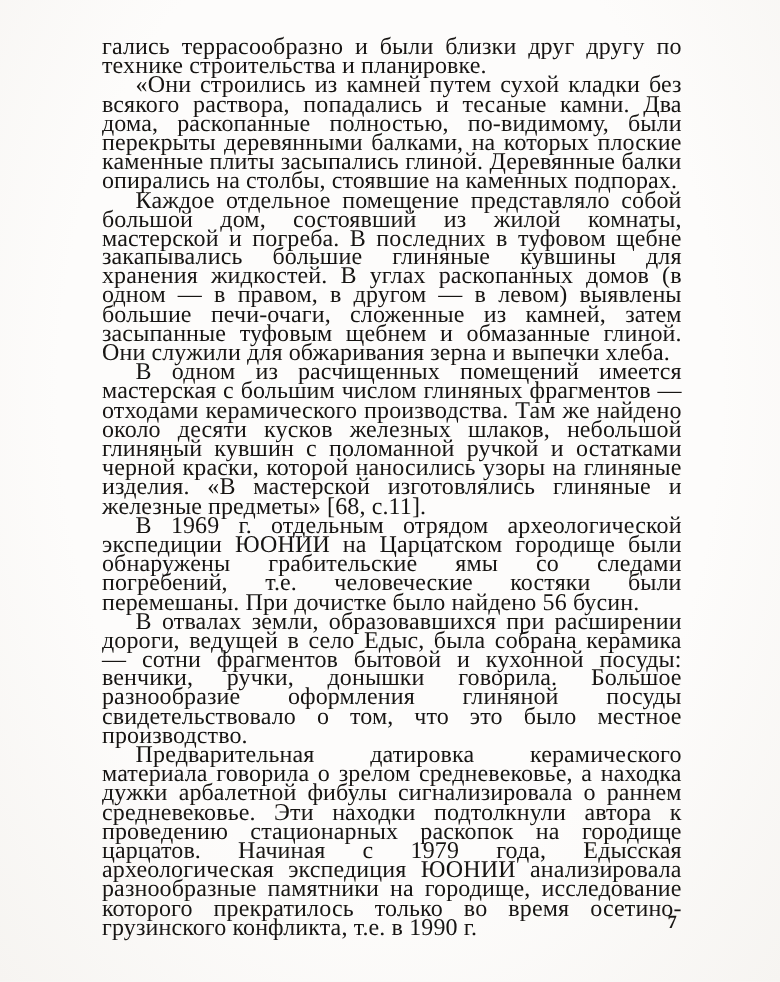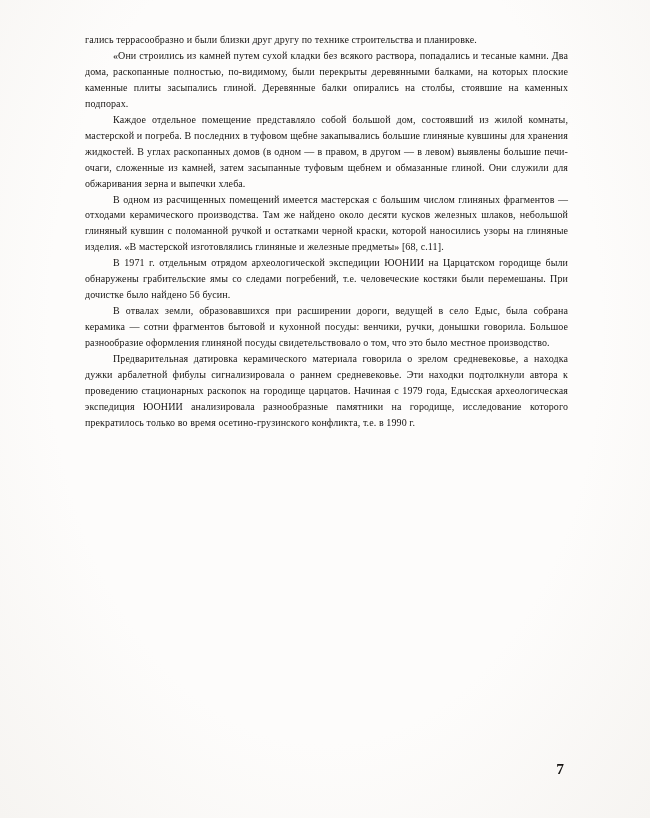--- a/index.html
+++ b/index.html
@@ -19,21 +19,21 @@
     background: #fcfbf9;
     background-image: radial-gradient(ellipse at 50% 40%, #fdfcfb 60%, #f6f4f1 100%);
   }
   .text-block {
     position: absolute;
     left: 85px;
     top: 32px;
     width: 483px;
     color: #171513;
     font-family: "Liberation Serif", "DejaVu Serif", serif;
-    font-size: 10px;
+    font-size: 20px;
     line-height: 15.95px;
     text-align: justify;
     letter-spacing: 0.1px;
   }
   .text-block p {
     margin: 0;
     padding: 0;
     text-indent: 28px;
   }
   .text-block p.no-indent {
@@ -53,18 +53,18 @@
 </style>
 </head>
 <body>
 
 <div class="page">
   <div class="text-block">
     <p class="no-indent">гались террасообразно и были близки друг другу по технике строительства и планировке.</p>
     <p>«Они строились из камней путем сухой кладки без всякого раствора, попадались и тесаные камни. Два дома, раскопанные полностью, по-видимому, были перекрыты деревянными балками, на которых плоские каменные плиты засыпались глиной. Деревянные балки опирались на столбы, стоявшие на каменных подпорах.</p>
     <p>Каждое отдельное помещение представляло собой большой дом, состоявший из жилой комнаты, мастерской и погреба. В последних в туфовом щебне закапывались большие глиняные кувшины для хранения жидкостей. В углах раскопанных домов (в одном — в правом, в другом — в левом) выявлены большие печи-очаги, сложенные из камней, затем засыпанные туфовым щебнем и обмазанные глиной. Они служили для обжаривания зерна и выпечки хлеба.</p>
     <p>В одном из расчищенных помещений имеется мастерская с большим числом глиняных фрагментов — отходами керамического производства. Там же найдено около десяти кусков железных шлаков, небольшой глиняный кувшин с поломанной ручкой и остатками черной краски, которой наносились узоры на глиняные изделия. «В мастерской изготовлялись глиняные и железные предметы» [68, с.11].</p>
-    <p>В 1971 г. отдельным отрядом археологической экспедиции ЮОНИИ на Царцатском городище были обнаружены грабительские ямы со следами погребений, т.е. человеческие костяки были перемешаны. При дочистке было найдено 56 бусин.</p>
+    <p>В 1969 г. отдельным отрядом археологической экспедиции ЮОНИИ на Царцатском городище были обнаружены грабительские ямы со следами погребений, т.е. человеческие костяки были перемешаны. При дочистке было найдено 56 бусин.</p>
     <p>В отвалах земли, образовавшихся при расширении дороги, ведущей в село Едыс, была собрана керамика — сотни фрагментов бытовой и кухонной посуды: венчики, ручки, донышки говорила. Большое  разнообразие оформления глиняной посуды свидетельствовало о том, что это было местное производство.</p>
     <p>Предварительная датировка керамического материала говорила о зрелом средневековье, а находка дужки арбалетной фибулы сигнализировала о раннем средневековье. Эти находки подтолкнули автора к проведению стационарных раскопок на городище царцатов. Начиная с 1979 года, Едысская археологическая экспедиция ЮОНИИ анализировала разнообразные памятники на городище, исследование которого прекратилось только во время осетино-грузинского конфликта, т.е. в 1990 г.</p>
   </div>
   <div class="page-number">7</div>
 </div>
 
 </body></html>

